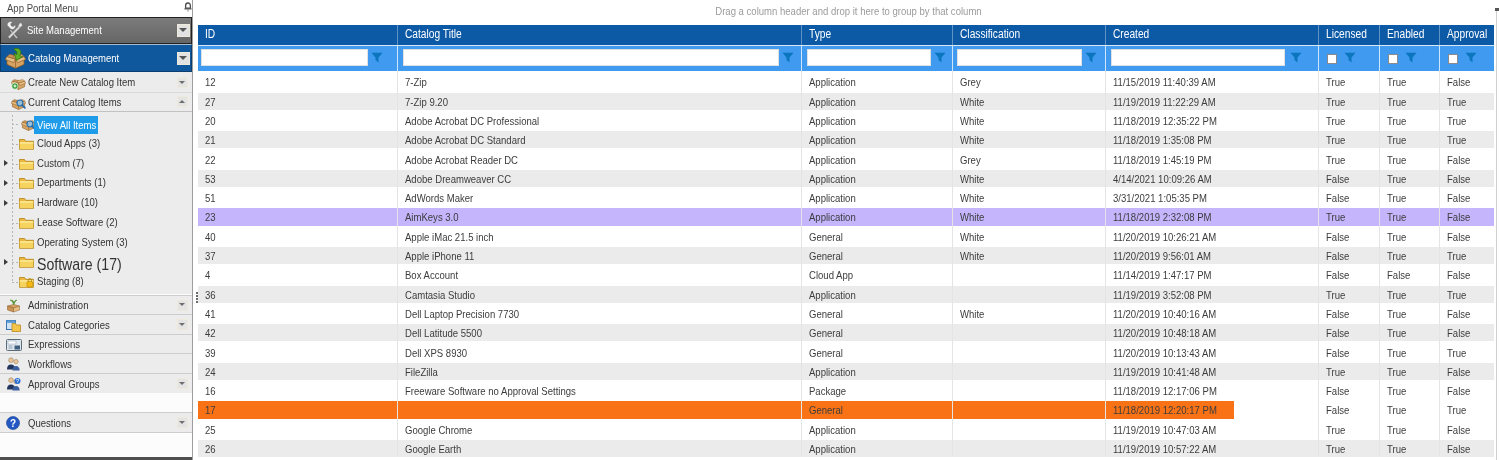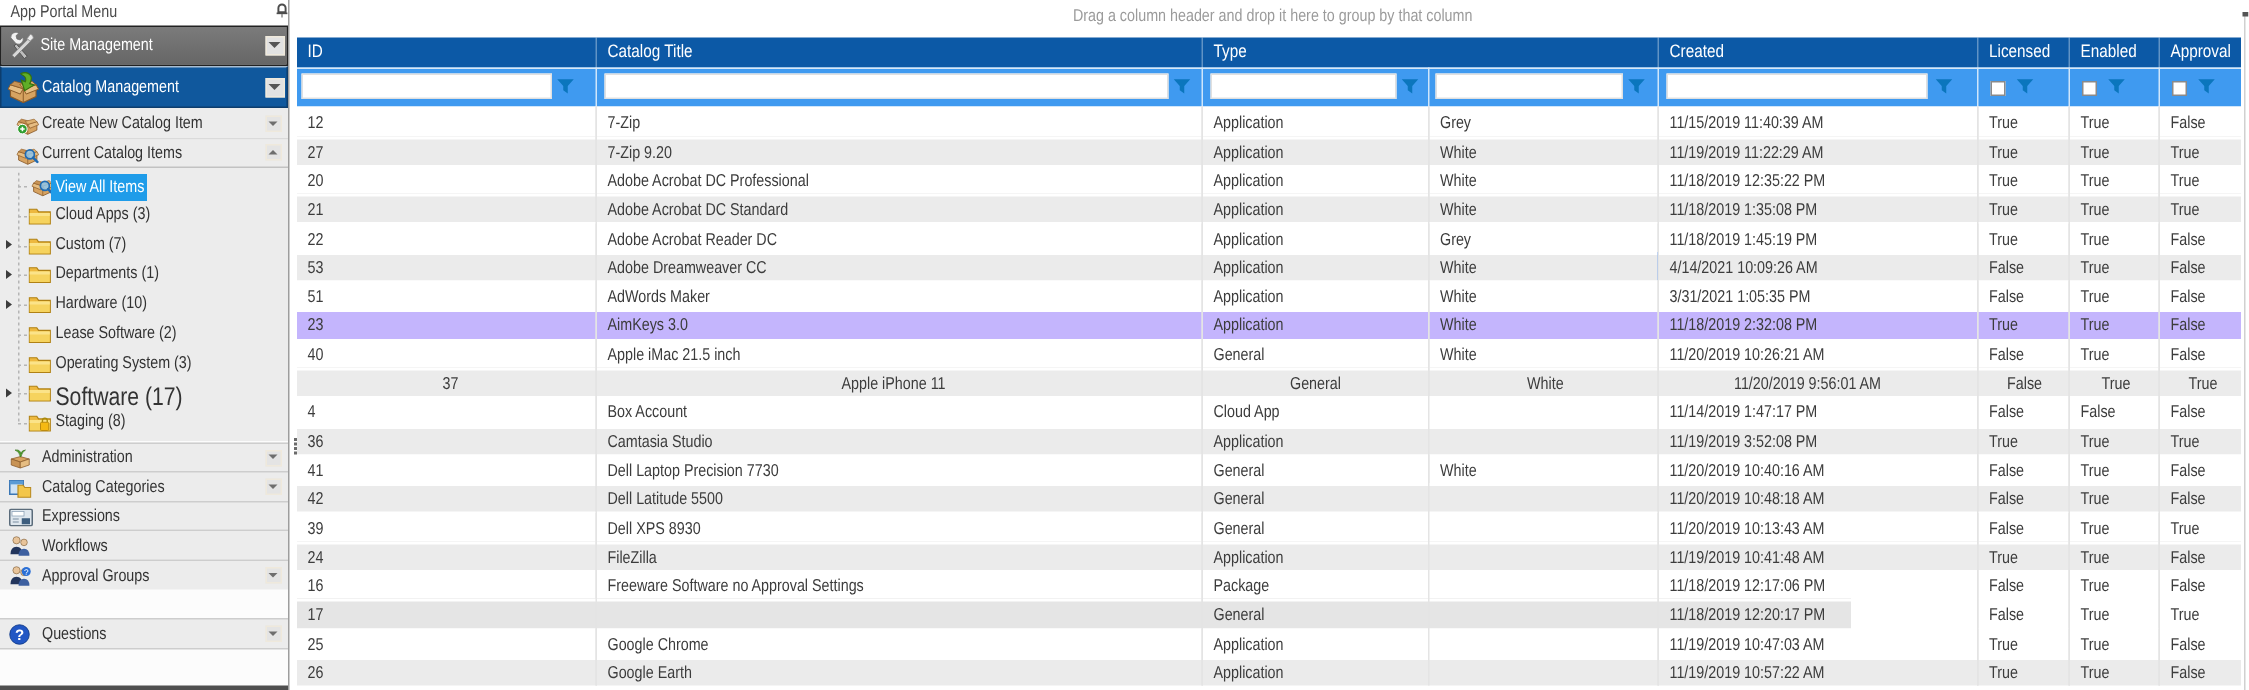--- a/index.html
+++ b/index.html
@@ -227,20 +227,21 @@
 <div class="abs" style="left:196px;top:298px;width:2px;height:2px;background:#6a6a6a"></div>
 <div class="abs" style="left:196px;top:301px;width:2px;height:2px;background:#6a6a6a"></div>
 <div class="abs" style="left:198px;top:0;width:1296px;height:460px;background:#fff">
 <div class="abs" style="left:0;top:0;width:1296px;height:24.5px;background:#fff;text-align:center">
 <span class="t" style="transform:scaleX(.83);transform-origin:50% 50%;font-size:11.5px;color:#9b9b9b;margin-top:5px;margin-left:5px">Drag a column header and drop it here to group by that column</span>
 </div>
 <div class="abs" style="left:0;top:24.5px;width:1296px;height:20.0px;background:#0c59a6">
 <div class="cell" style="left:0px;top:0;width:199px;height:20px;color:#fff;font-size:12px;line-height:19px;padding-left:7px"><span class="t" style="transform:scaleX(0.85)">ID</span></div>
 <div class="cell" style="left:199px;top:0;width:404px;height:20px;border-left:1px solid rgba(255,255,255,0.35);color:#fff;font-size:12px;line-height:19px;padding-left:7px"><span class="t" style="transform:scaleX(0.85)">Catalog Title</span></div>
 <div class="cell" style="left:603px;top:0;width:151px;height:20px;border-left:1px solid rgba(255,255,255,0.35);color:#fff;font-size:12px;line-height:19px;padding-left:7px"><span class="t" style="transform:scaleX(0.85)">Type</span></div>
+<div class="cell" style="left:754px;top:0;width:153px;height:20px;border-left:1px solid rgba(255,255,255,0.35);color:#fff;font-size:12px;line-height:19px;padding-left:7px"><span class="t" style="transform:scaleX(0.85)">Classification</span></div>
 <div class="cell" style="left:907px;top:0;width:213px;height:20px;border-left:1px solid rgba(255,255,255,0.35);color:#fff;font-size:12px;line-height:19px;padding-left:7px"><span class="t" style="transform:scaleX(0.85)">Created</span></div>
 <div class="cell" style="left:1120px;top:0;width:60.5px;height:20px;border-left:1px solid rgba(255,255,255,0.35);color:#fff;font-size:12px;line-height:19px;padding-left:7px"><span class="t" style="transform:scaleX(0.85)">Licensed</span></div>
 <div class="cell" style="left:1180.5px;top:0;width:60.5px;height:20px;border-left:1px solid rgba(255,255,255,0.35);color:#fff;font-size:12px;line-height:19px;padding-left:7px"><span class="t" style="transform:scaleX(0.85)">Enabled</span></div>
 <div class="cell" style="left:1241px;top:0;width:55px;height:20px;border-left:1px solid rgba(255,255,255,0.35);color:#fff;font-size:12px;line-height:19px;padding-left:7px"><span class="t" style="transform:scaleX(0.85)">Approval</span></div>
 </div>
 <div class="abs" style="left:0;top:44.5px;width:1296px;height:1.3px;background:#d9e7f5;z-index:5"></div>
 <div class="abs" style="left:0;top:44.5px;width:1296px;height:26.799999999999997px;background:#3f9af0">
 <div class="abs" style="left:199px;top:0;width:1px;height:100%;background:rgba(255,255,255,0.75)"></div>
 <div class="abs" style="left:603px;top:0;width:1px;height:100%;background:rgba(255,255,255,0.75)"></div>
 <div class="abs" style="left:754px;top:0;width:1px;height:100%;background:rgba(255,255,255,0.75)"></div>
@@ -364,21 +365,21 @@
 <div class="abs" style="left:0;top:225.70px;width:1296px;height:19.3px;background:#ffffff;">
 <div class="cell" style="left:0px;top:0;width:199px;height:19.3px;font-size:11.5px;color:#3c3c3c;line-height:22.4px;padding-left:7px"><span class="t" style="transform:scaleX(0.83)">40</span></div>
 <div class="cell" style="left:199px;top:0;width:404px;height:19.3px;border-left:1px solid #e4e4e4;font-size:11.5px;color:#3c3c3c;line-height:22.4px;padding-left:7px"><span class="t" style="transform:scaleX(0.83)">Apple iMac 21.5 inch</span></div>
 <div class="cell" style="left:603px;top:0;width:151px;height:19.3px;border-left:1px solid #e4e4e4;font-size:11.5px;color:#3c3c3c;line-height:22.4px;padding-left:7px"><span class="t" style="transform:scaleX(0.83)">General</span></div>
 <div class="cell" style="left:754px;top:0;width:153px;height:19.3px;border-left:1px solid #e4e4e4;font-size:11.5px;color:#3c3c3c;line-height:22.4px;padding-left:7px"><span class="t" style="transform:scaleX(0.83)">White</span></div>
 <div class="cell" style="left:907px;top:0;width:213px;height:19.3px;border-left:1px solid #e4e4e4;font-size:11.5px;color:#3c3c3c;line-height:22.4px;padding-left:7px"><span class="t" style="transform:scaleX(0.83)">11/20/2019 10:26:21 AM</span></div>
 <div class="cell" style="left:1120px;top:0;width:60.5px;height:19.3px;border-left:1px solid #e4e4e4;font-size:11.5px;color:#3c3c3c;line-height:22.4px;padding-left:7px"><span class="t" style="transform:scaleX(0.83)">False</span></div>
 <div class="cell" style="left:1180.5px;top:0;width:60.5px;height:19.3px;border-left:1px solid #e4e4e4;font-size:11.5px;color:#3c3c3c;line-height:22.4px;padding-left:7px"><span class="t" style="transform:scaleX(0.83)">True</span></div>
 <div class="cell" style="left:1241px;top:0;width:55px;height:19.3px;border-left:1px solid #e4e4e4;font-size:11.5px;color:#3c3c3c;line-height:22.4px;padding-left:7px"><span class="t" style="transform:scaleX(0.83)">False</span></div>
 </div>
-<div class="abs" style="left:0;top:245.00px;width:1296px;height:19.3px;background:#ebebeb;box-shadow:inset 0 2px 0 #fff;text-align:center;">
+<div class="abs" style="left:0;top:245.00px;width:1296px;height:19.3px;background:#ebebeb;box-shadow:inset 0 2px 0 #fff;">
 <div class="cell" style="left:0px;top:0;width:199px;height:19.3px;font-size:11.5px;color:#3c3c3c;line-height:22.4px;padding-left:7px"><span class="t" style="transform:scaleX(0.83)">37</span></div>
 <div class="cell" style="left:199px;top:0;width:404px;height:19.3px;border-left:1px solid #e4e4e4;font-size:11.5px;color:#3c3c3c;line-height:22.4px;padding-left:7px"><span class="t" style="transform:scaleX(0.83)">Apple iPhone 11</span></div>
 <div class="cell" style="left:603px;top:0;width:151px;height:19.3px;border-left:1px solid #e4e4e4;font-size:11.5px;color:#3c3c3c;line-height:22.4px;padding-left:7px"><span class="t" style="transform:scaleX(0.83)">General</span></div>
 <div class="cell" style="left:754px;top:0;width:153px;height:19.3px;border-left:1px solid #e4e4e4;font-size:11.5px;color:#3c3c3c;line-height:22.4px;padding-left:7px"><span class="t" style="transform:scaleX(0.83)">White</span></div>
 <div class="cell" style="left:907px;top:0;width:213px;height:19.3px;border-left:1px solid #e4e4e4;font-size:11.5px;color:#3c3c3c;line-height:22.4px;padding-left:7px"><span class="t" style="transform:scaleX(0.83)">11/20/2019 9:56:01 AM</span></div>
 <div class="cell" style="left:1120px;top:0;width:60.5px;height:19.3px;border-left:1px solid #e4e4e4;font-size:11.5px;color:#3c3c3c;line-height:22.4px;padding-left:7px"><span class="t" style="transform:scaleX(0.83)">False</span></div>
 <div class="cell" style="left:1180.5px;top:0;width:60.5px;height:19.3px;border-left:1px solid #e4e4e4;font-size:11.5px;color:#3c3c3c;line-height:22.4px;padding-left:7px"><span class="t" style="transform:scaleX(0.83)">True</span></div>
 <div class="cell" style="left:1241px;top:0;width:55px;height:19.3px;border-left:1px solid #e4e4e4;font-size:11.5px;color:#3c3c3c;line-height:22.4px;padding-left:7px"><span class="t" style="transform:scaleX(0.83)">True</span></div>
 </div>
 <div class="abs" style="left:0;top:264.30px;width:1296px;height:19.3px;background:#ffffff;">
@@ -438,21 +439,21 @@
 </div>
 <div class="abs" style="left:0;top:380.10px;width:1296px;height:19.3px;background:#ffffff;">
 <div class="cell" style="left:0px;top:0;width:199px;height:19.3px;font-size:11.5px;color:#3c3c3c;line-height:22.4px;padding-left:7px"><span class="t" style="transform:scaleX(0.83)">16</span></div>
 <div class="cell" style="left:199px;top:0;width:404px;height:19.3px;border-left:1px solid #e4e4e4;font-size:11.5px;color:#3c3c3c;line-height:22.4px;padding-left:7px"><span class="t" style="transform:scaleX(0.83)">Freeware Software no Approval Settings</span></div>
 <div class="cell" style="left:603px;top:0;width:151px;height:19.3px;border-left:1px solid #e4e4e4;font-size:11.5px;color:#3c3c3c;line-height:22.4px;padding-left:7px"><span class="t" style="transform:scaleX(0.83)">Package</span></div>
 <div class="cell" style="left:907px;top:0;width:213px;height:19.3px;border-left:1px solid #e4e4e4;font-size:11.5px;color:#3c3c3c;line-height:22.4px;padding-left:7px"><span class="t" style="transform:scaleX(0.83)">11/18/2019 12:17:06 PM</span></div>
 <div class="cell" style="left:1120px;top:0;width:60.5px;height:19.3px;border-left:1px solid #e4e4e4;font-size:11.5px;color:#3c3c3c;line-height:22.4px;padding-left:7px"><span class="t" style="transform:scaleX(0.83)">False</span></div>
 <div class="cell" style="left:1180.5px;top:0;width:60.5px;height:19.3px;border-left:1px solid #e4e4e4;font-size:11.5px;color:#3c3c3c;line-height:22.4px;padding-left:7px"><span class="t" style="transform:scaleX(0.83)">True</span></div>
 <div class="cell" style="left:1241px;top:0;width:55px;height:19.3px;border-left:1px solid #e4e4e4;font-size:11.5px;color:#3c3c3c;line-height:22.4px;padding-left:7px"><span class="t" style="transform:scaleX(0.83)">False</span></div>
 </div>
-<div class="abs" style="left:0;top:399.40px;width:1036px;height:19.3px;background:#e5e5e5;box-shadow:inset 0 2px 0 #fff;">
+<div class="abs" style="left:0;top:399.40px;width:1036px;height:19.3px;background:#f97316;box-shadow:inset 0 2px 0 #fff;">
 <div class="cell" style="left:0px;top:0;width:199px;height:19.3px;font-size:11.5px;color:#3c3c3c;line-height:22.4px;padding-left:7px"><span class="t" style="transform:scaleX(0.83)">17</span></div>
 <div class="cell" style="left:603px;top:0;width:151px;height:19.3px;border-left:1px solid #e4e4e4;font-size:11.5px;color:#3c3c3c;line-height:22.4px;padding-left:7px"><span class="t" style="transform:scaleX(0.83)">General</span></div>
 <div class="cell" style="left:907px;top:0;width:213px;height:19.3px;border-left:1px solid #e4e4e4;font-size:11.5px;color:#3c3c3c;line-height:22.4px;padding-left:7px"><span class="t" style="transform:scaleX(0.83)">11/18/2019 12:20:17 PM</span></div>
 <div class="cell" style="left:1120px;top:0;width:60.5px;height:19.3px;border-left:1px solid #e4e4e4;font-size:11.5px;color:#3c3c3c;line-height:22.4px;padding-left:7px"><span class="t" style="transform:scaleX(0.83)">False</span></div>
 <div class="cell" style="left:1180.5px;top:0;width:60.5px;height:19.3px;border-left:1px solid #e4e4e4;font-size:11.5px;color:#3c3c3c;line-height:22.4px;padding-left:7px"><span class="t" style="transform:scaleX(0.83)">True</span></div>
 <div class="cell" style="left:1241px;top:0;width:55px;height:19.3px;border-left:1px solid #e4e4e4;font-size:11.5px;color:#3c3c3c;line-height:22.4px;padding-left:7px"><span class="t" style="transform:scaleX(0.83)">True</span></div>
 </div>
 <div class="abs" style="left:0;top:418.70px;width:1296px;height:19.3px;background:#ffffff;">
 <div class="cell" style="left:0px;top:0;width:199px;height:19.3px;font-size:11.5px;color:#3c3c3c;line-height:22.4px;padding-left:7px"><span class="t" style="transform:scaleX(0.83)">25</span></div>
 <div class="cell" style="left:199px;top:0;width:404px;height:19.3px;border-left:1px solid #e4e4e4;font-size:11.5px;color:#3c3c3c;line-height:22.4px;padding-left:7px"><span class="t" style="transform:scaleX(0.83)">Google Chrome</span></div>

